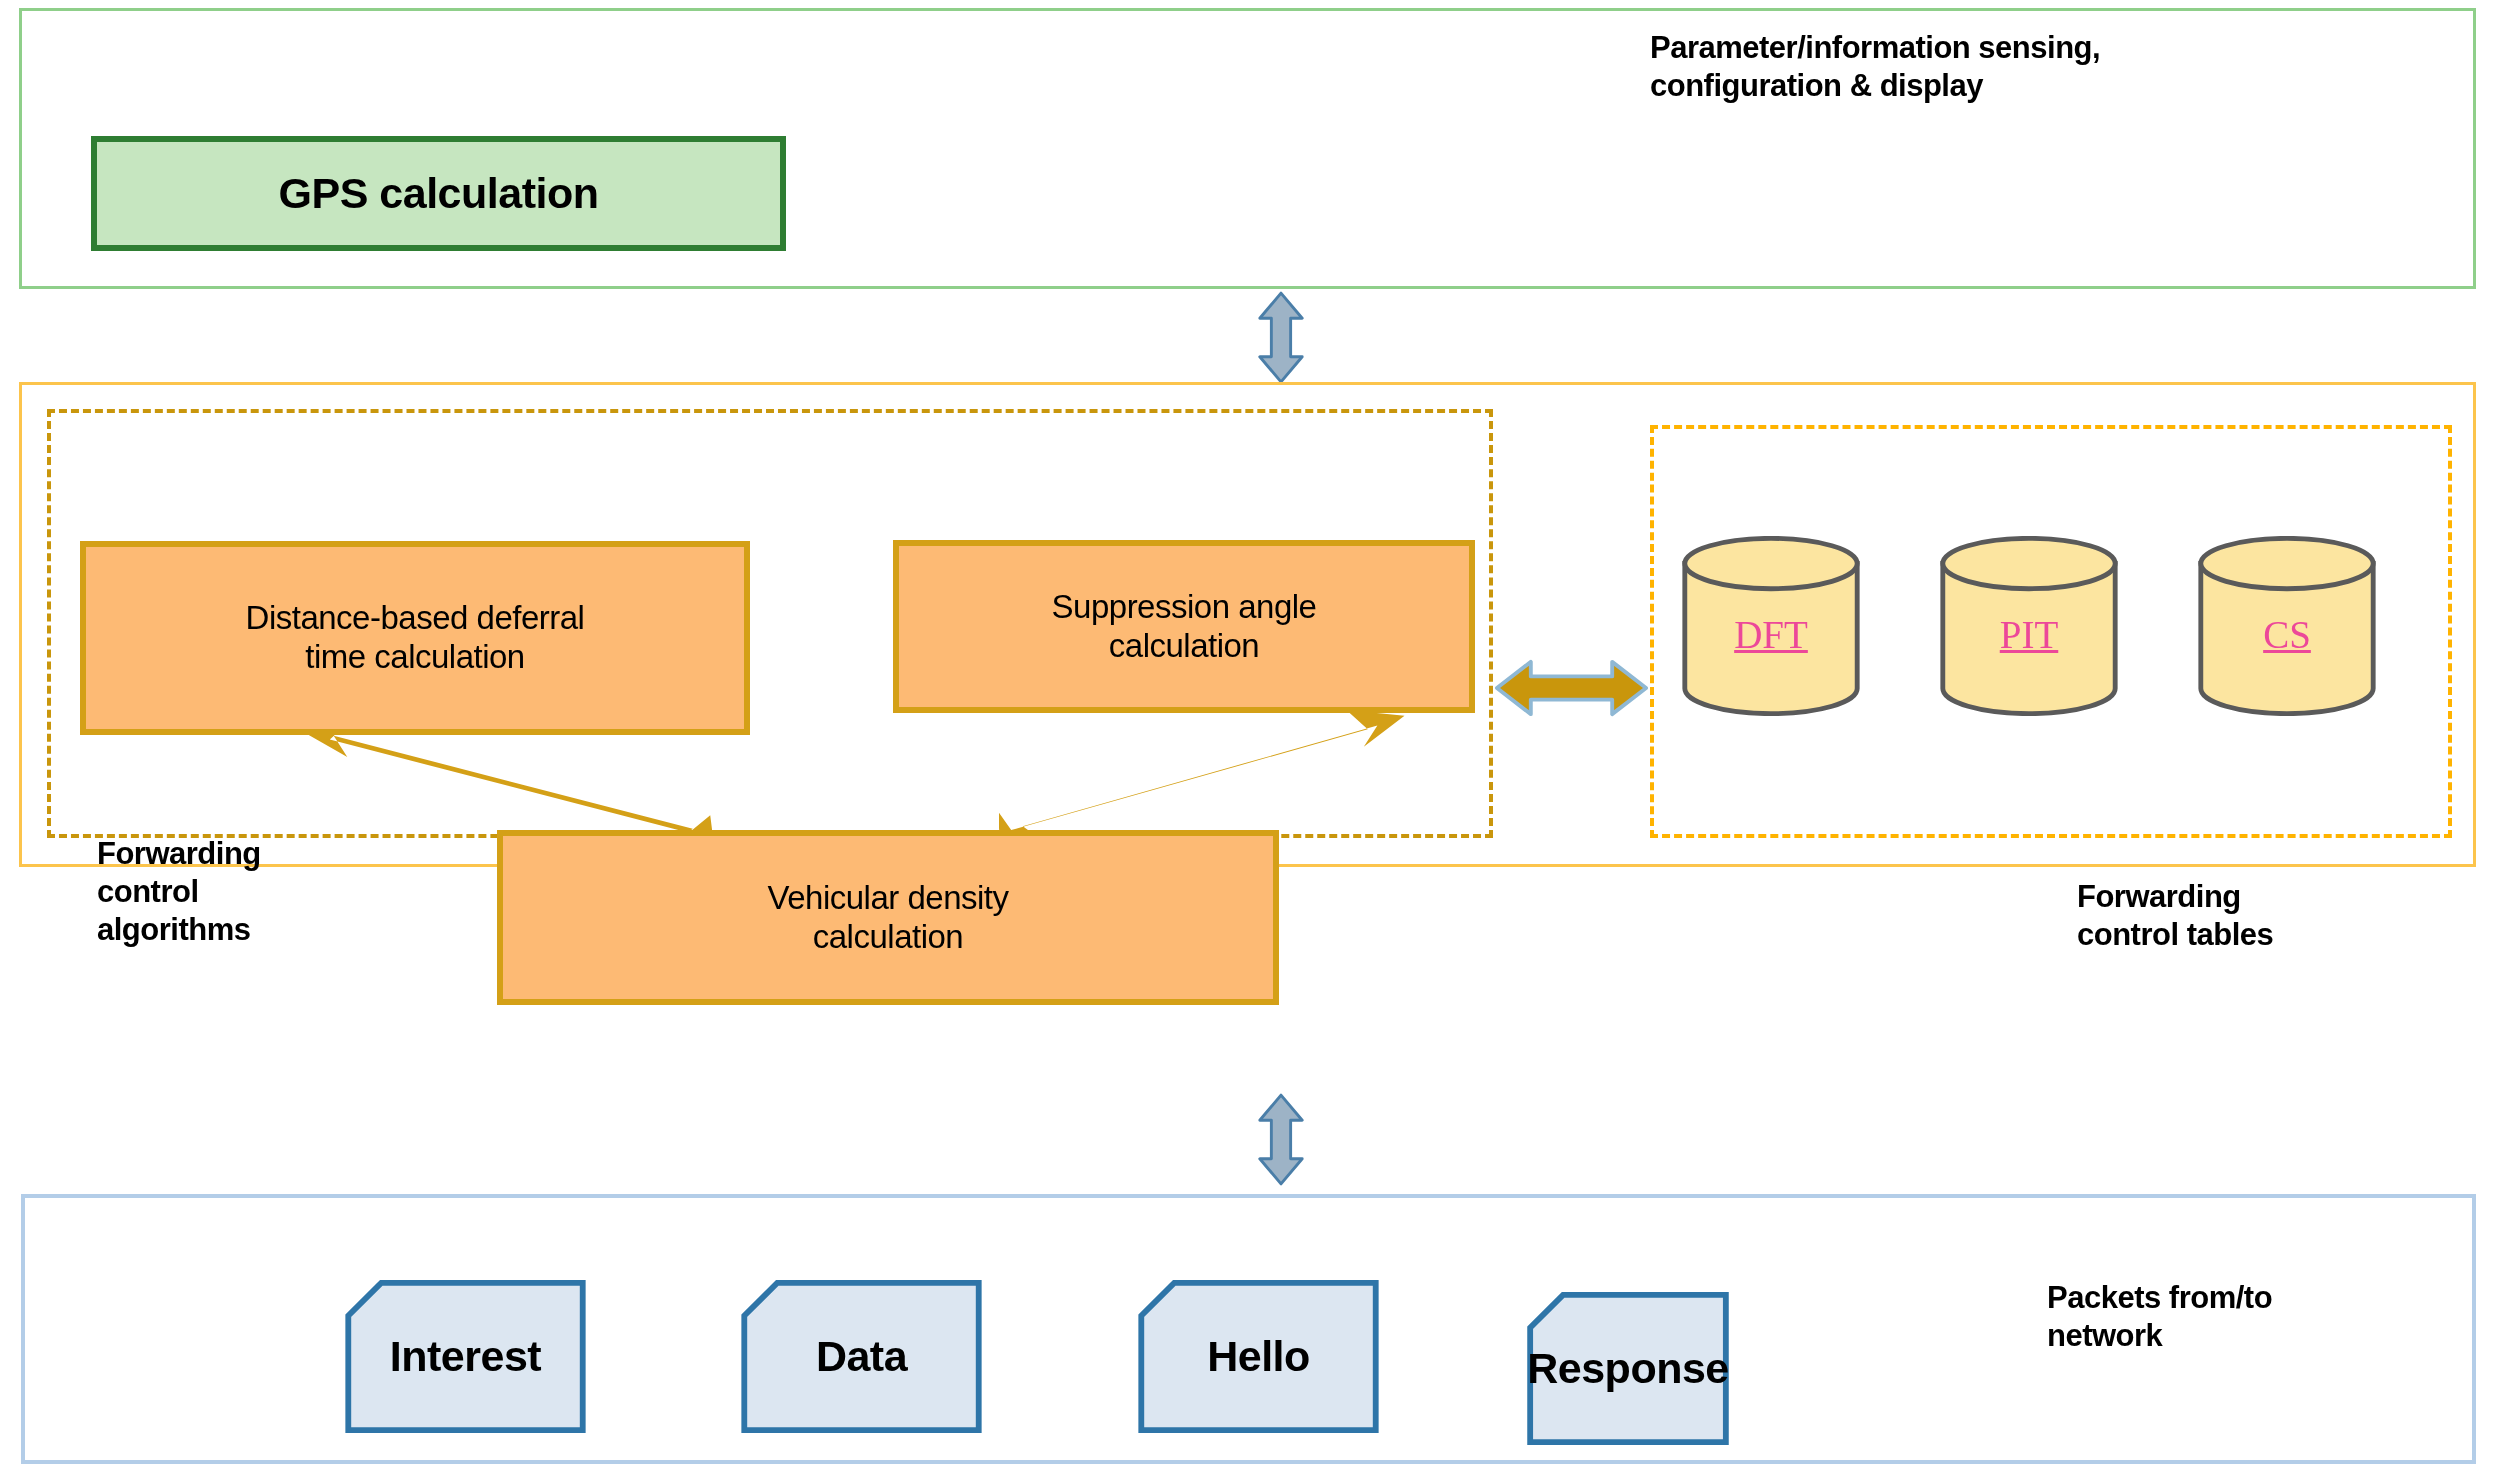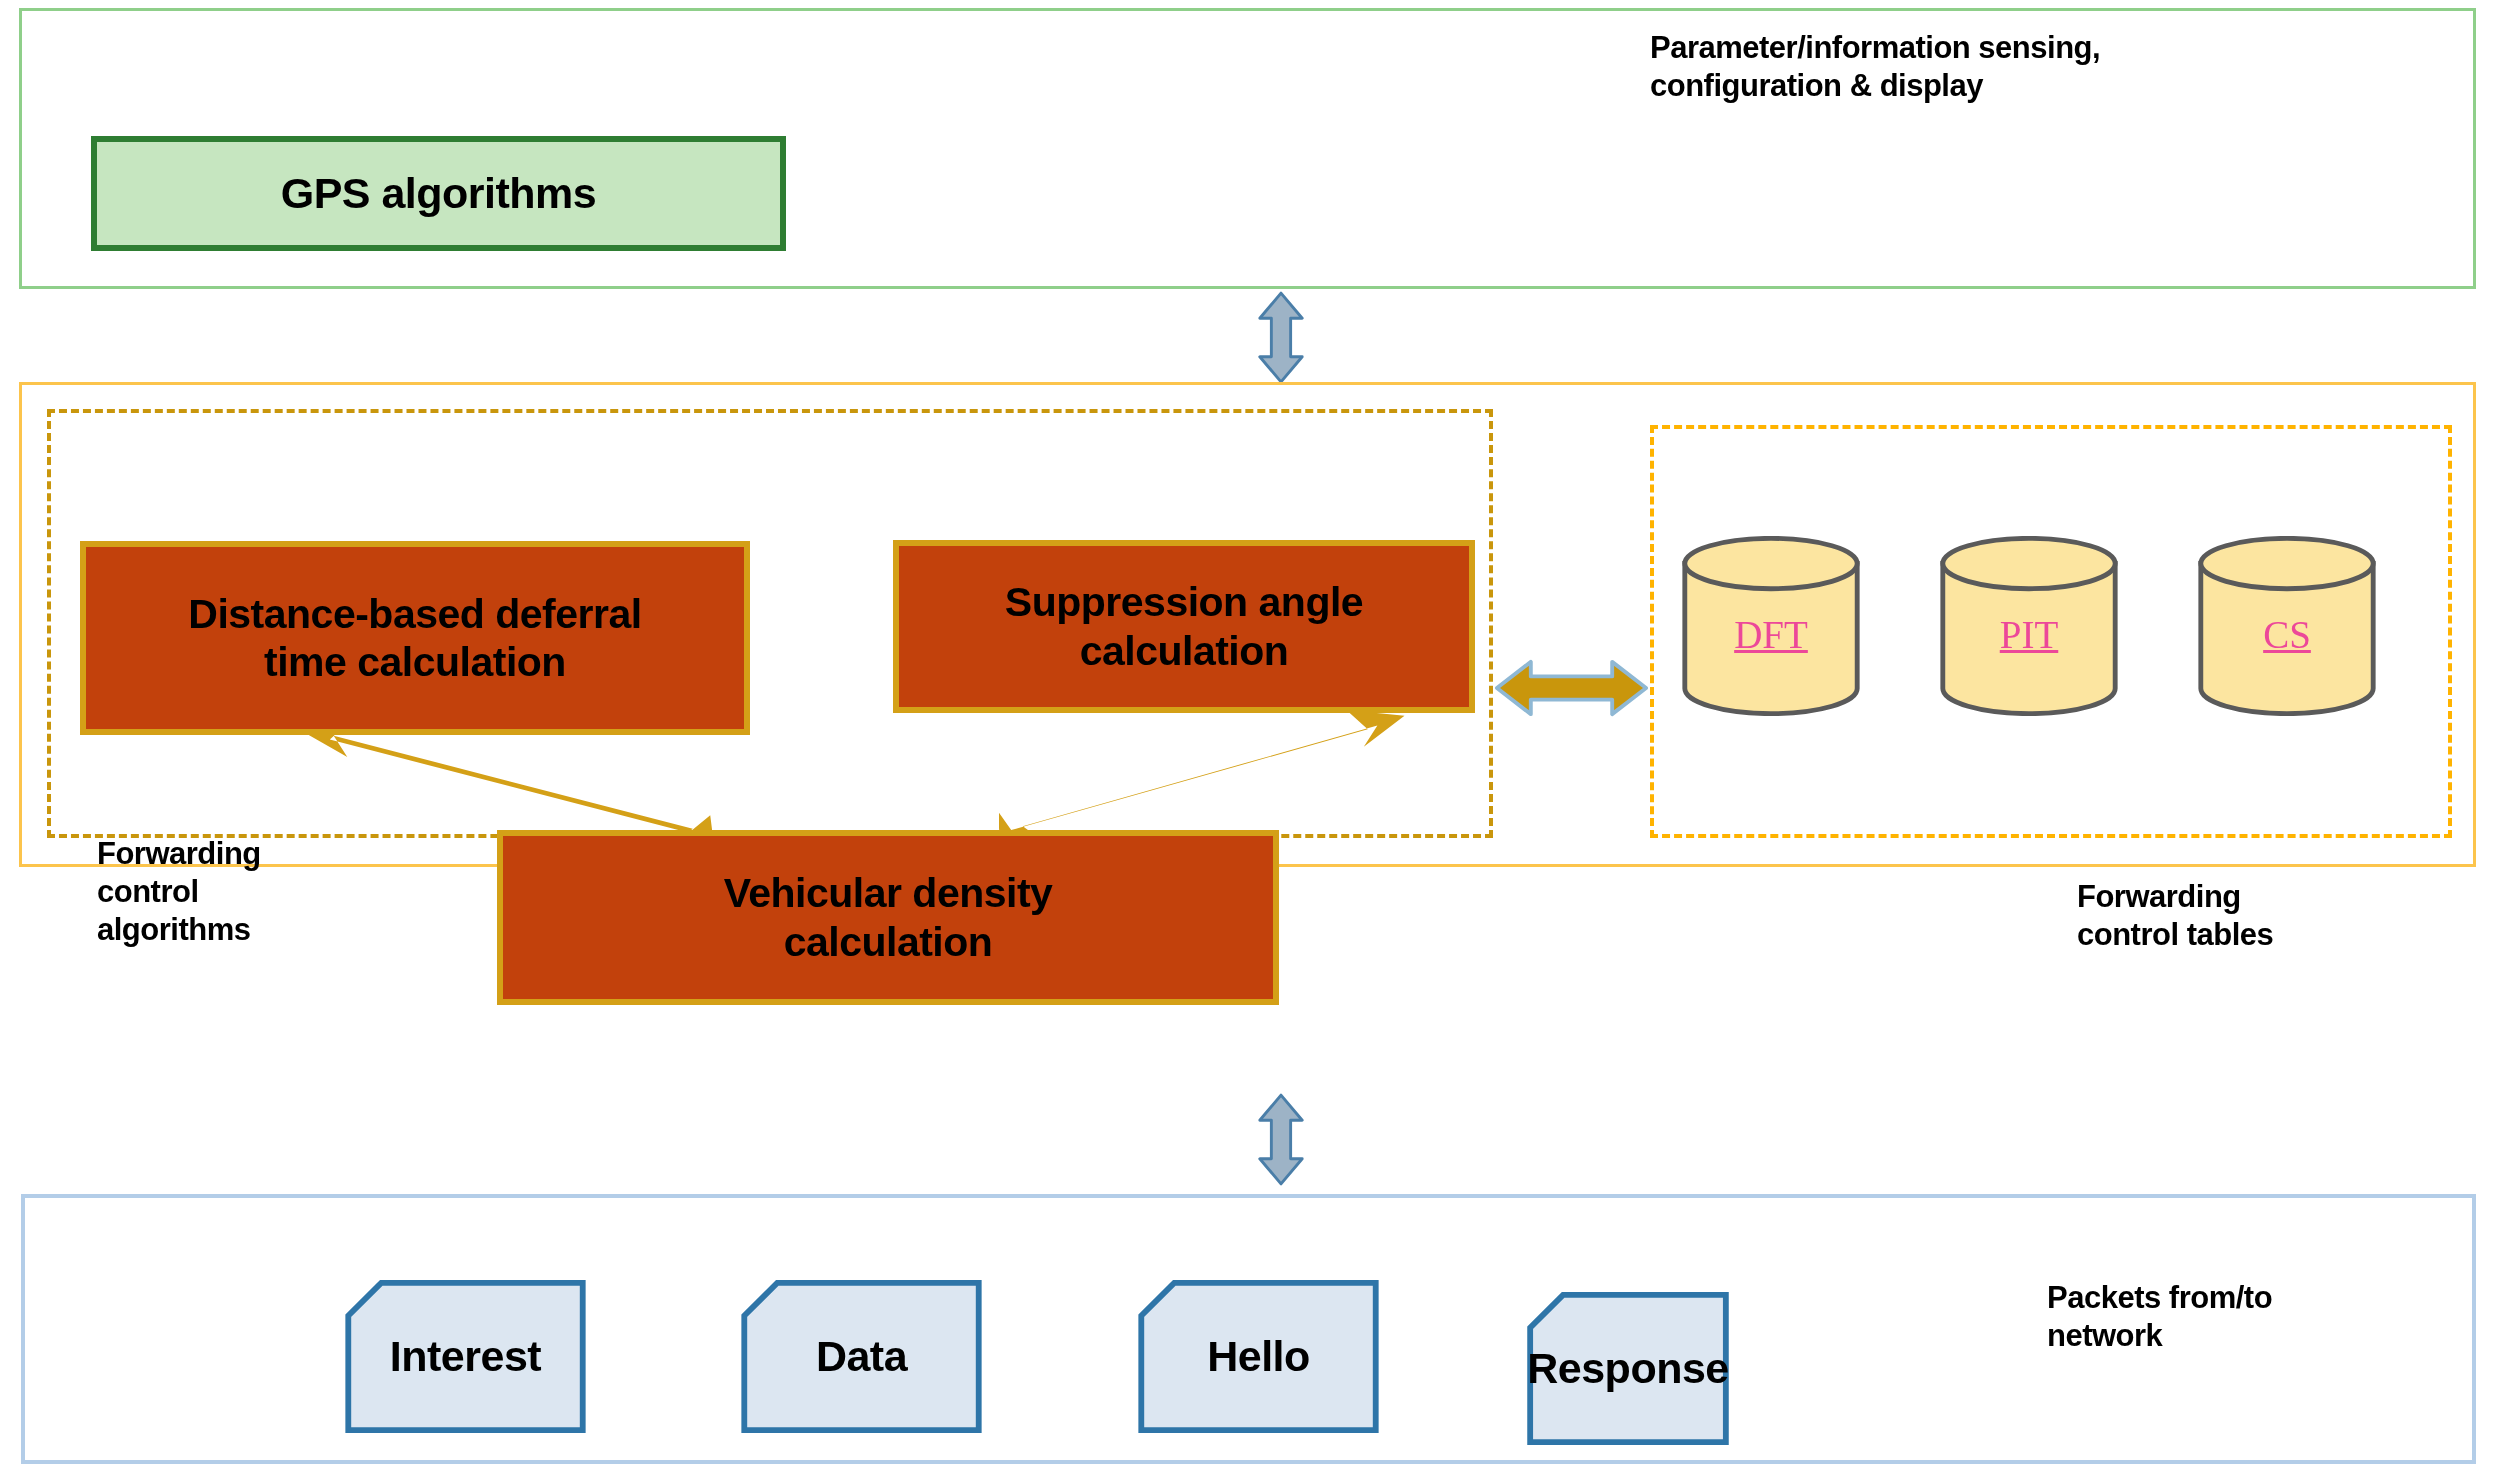--- a/index.html
+++ b/index.html
@@ -43,23 +43,23 @@
     border:6.8px solid #2E7D32;background:#C6E6C0;
     display:flex;align-items:center;justify-content:center;
     font-weight:bold;font-size:43px;color:#000;
     letter-spacing:-0.5px;
   }
   .gps{left:91px;top:136px;width:695px;height:115px;}
   .gui{left:941px;top:131px;width:687px;height:115px;}
 
   
   .yel-box{
-    border:6.8px solid #D4A017;background:#c2410c;
-    display:flex;align-items:center;justify-content:center;
-    text-align:center;font-weight:bold;font-size:41px;color:#000;
+    border:6.8px solid #D4A017;background:#fdba74;
+    display:flex;align-items:center;justify-content:center;
+    text-align:center;font-weight:normal;font-size:33px;color:#000;
     line-height:1.18;letter-spacing:-0.5px;
   }
   .ybox-ddtc{left:80px;top:541px;width:670px;height:194px;}
   .ybox-sac{left:893px;top:540px;width:582px;height:173px;}
   .ybox-vdc{left:497px;top:830px;width:782px;height:175px;}
 
   
   .caption{
     font-weight:bold;font-size:31px;color:#000;line-height:1.22;
     letter-spacing:-0.5px;white-space:pre-line;
@@ -108,21 +108,21 @@
   .diag-right{left:999px;top:708px;}
 </style>
 </head>
 <body>
 
 <div class="stage">
 
   <div class="abs layer-green"></div>
 
   <div class="abs green-box gps">
-    <span>GPS algorithms</span>
+    <span>GPS calculation</span>
   </div>
 
 
   <div class="abs caption cap-top">Parameter/information sensing,
 configuration &amp; display</div>
 
   <svg class="arrow-svg av-top" width="54" height="93" viewBox="0 0 56 96">
     <polygon points="28,2 50,28 38,28 38,68 50,68 28,94 6,68 18,68 18,28 6,28" fill="#9DB3C6" stroke="#4A7EA8" stroke-width="3" stroke-linejoin="round"></polygon>
   </svg>
 

